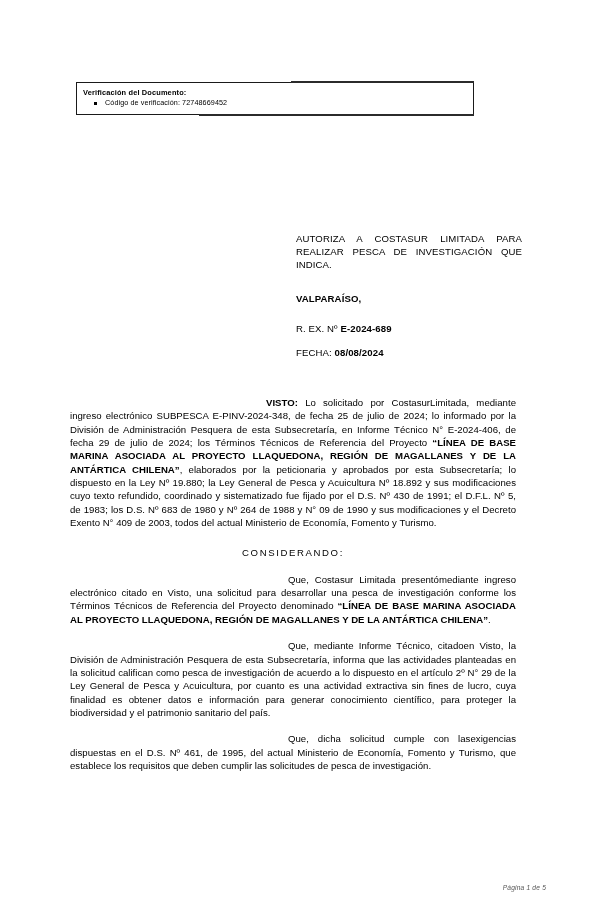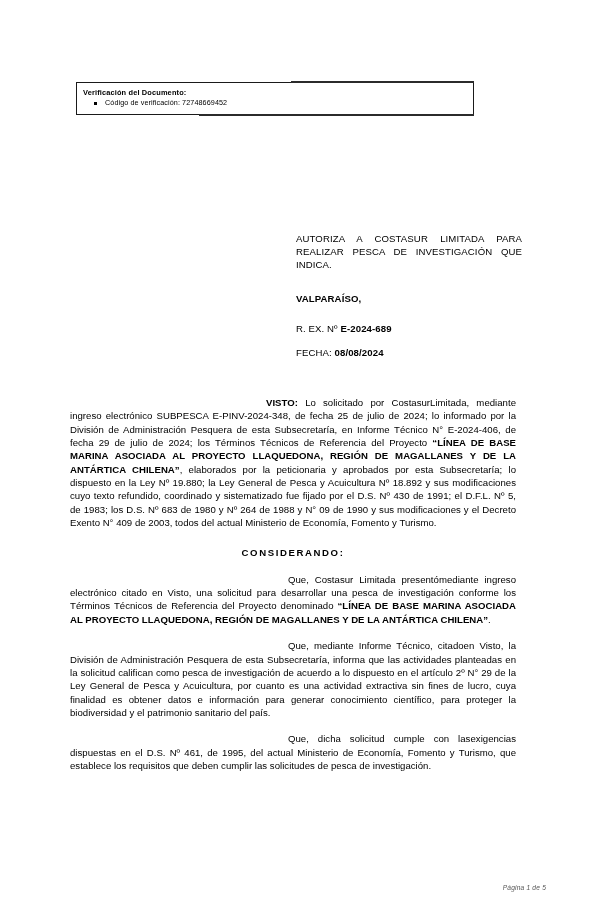--- a/index.html
+++ b/index.html
@@ -167,21 +167,21 @@
   .lead-considerando {
     display: inline-block;
     width: 218px;
   }
   .gap-12 { height: 13px; }
   .gap-16 { height: 17px; }
 
   .considerando {
     margin: 0;
     font-size: 9.6px;
-    font-weight: bold;
+    font-weight: normal;
     text-align: center;
     letter-spacing: 1.6px;
     line-height: 13.35px;
   }
 
   
   .footer {
     position: absolute;
     left: 0;
     top: 876px;

